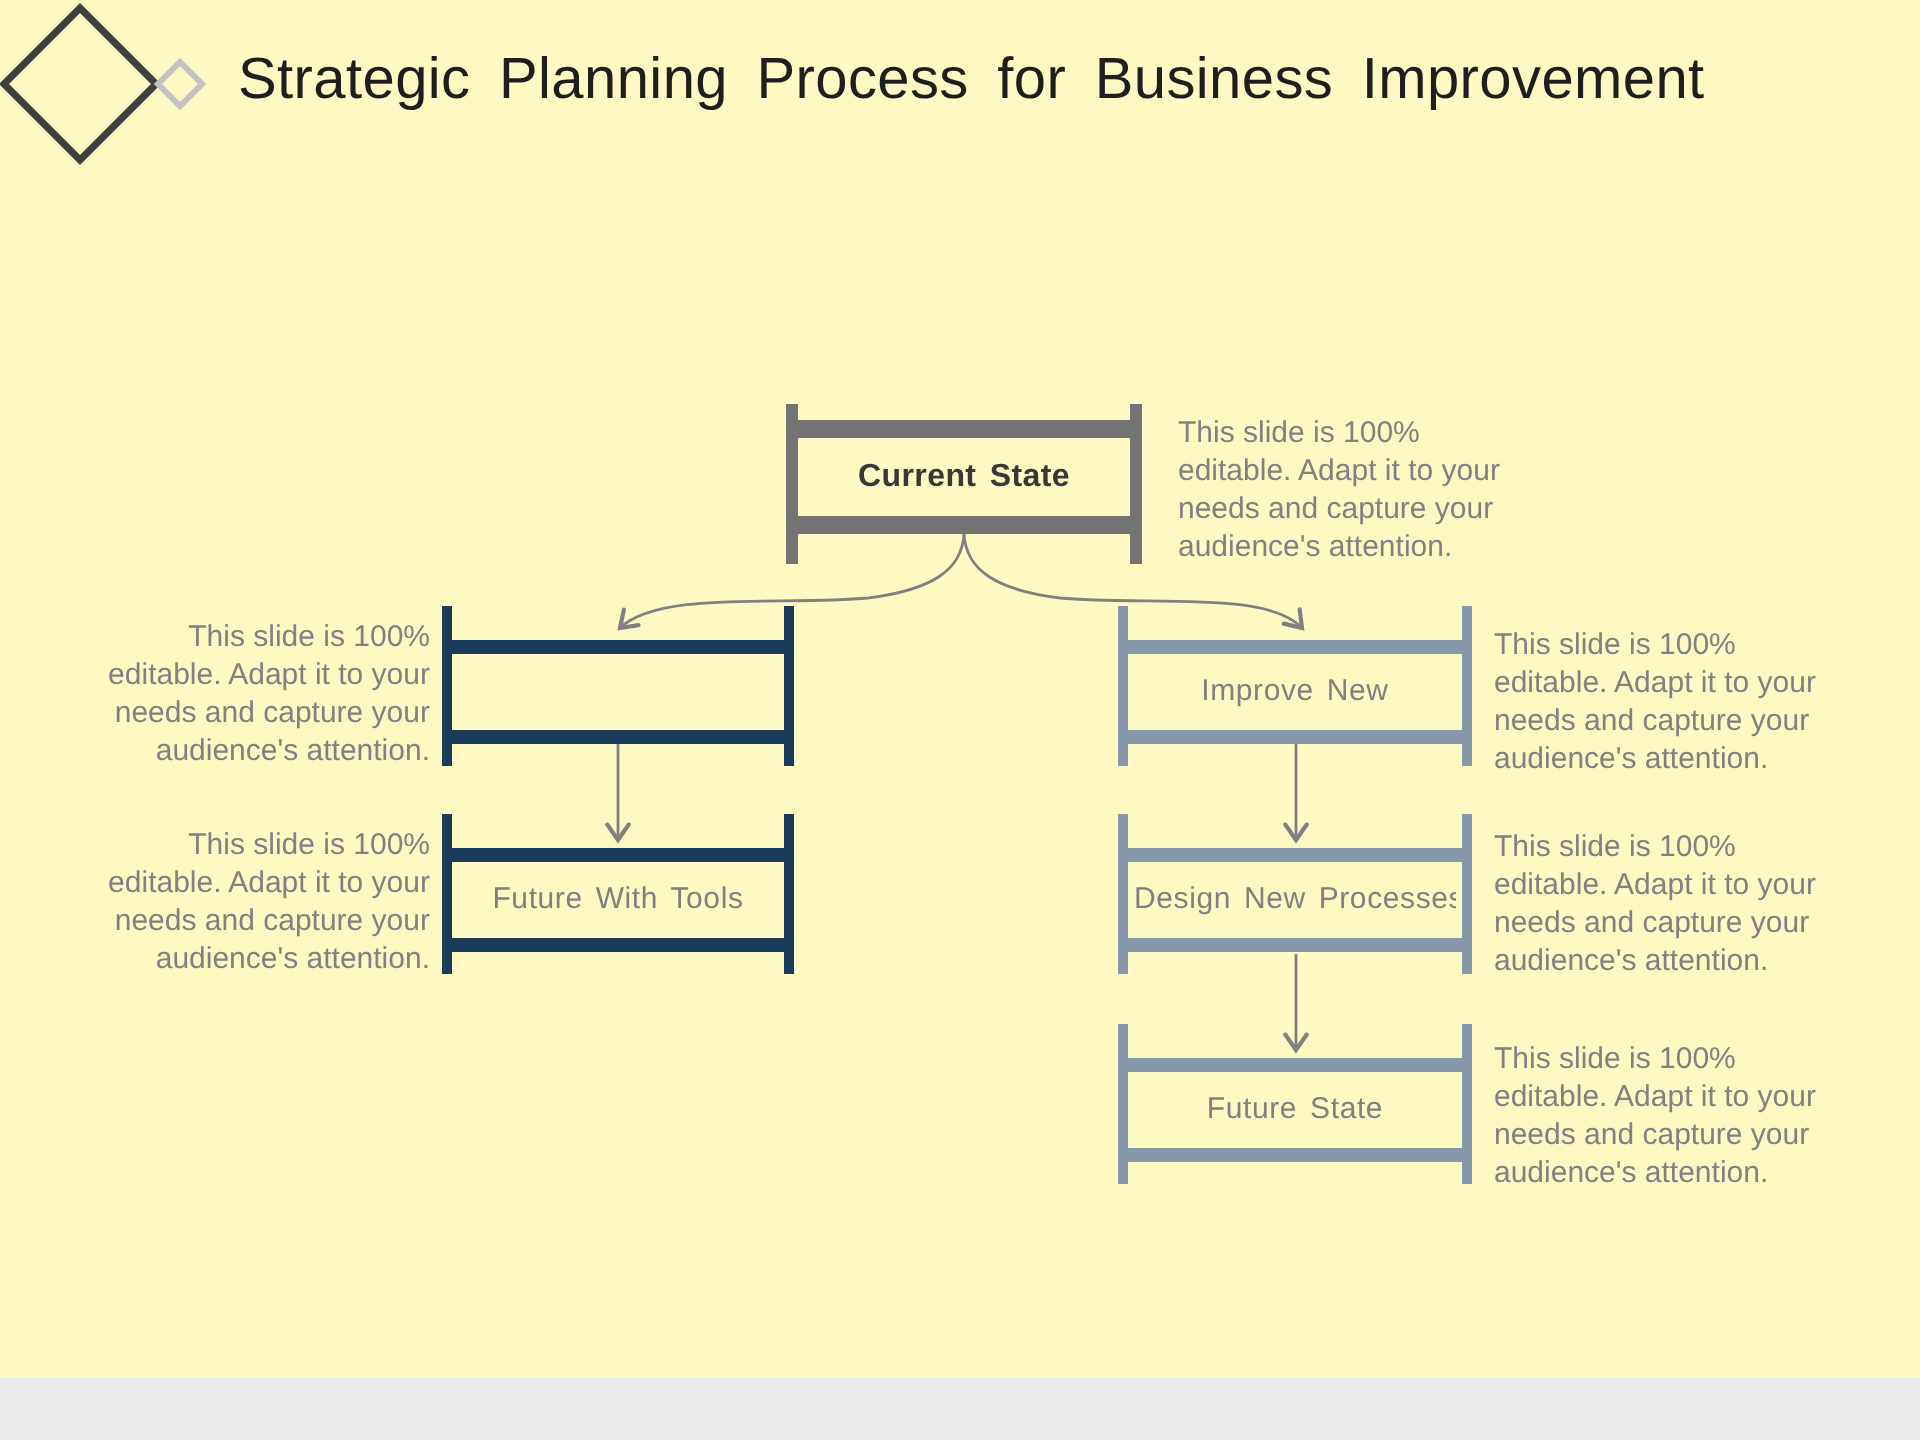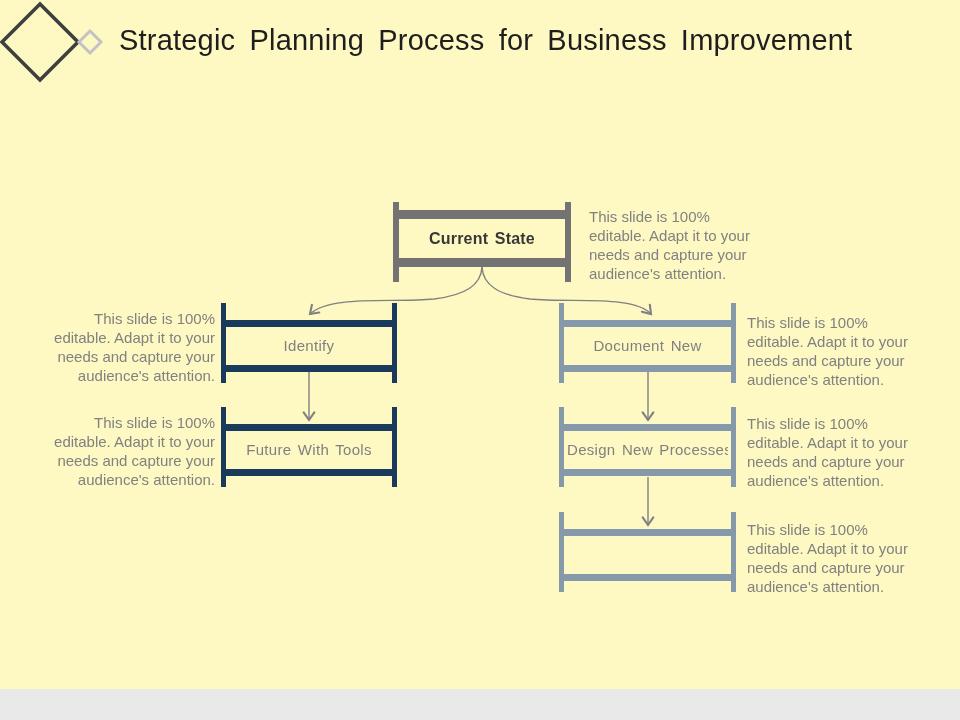--- a/index.html
+++ b/index.html
@@ -96,52 +96,52 @@
     <span class="bar bar-top"></span>
     <span class="bar bar-bottom"></span>
     <span class="box-label">Current State</span>
   </div>
 
   <div class="bracket-box navy" style="left:221px;top:303px;width:176px;">
     <span class="cap cap-l"></span>
     <span class="cap cap-r"></span>
     <span class="bar bar-top"></span>
     <span class="bar bar-bottom"></span>
-    <span class="box-label">Identify</span>
   </div>
 
   <div class="bracket-box navy" style="left:221px;top:407px;width:176px;">
     <span class="cap cap-l"></span>
     <span class="cap cap-r"></span>
     <span class="bar bar-top"></span>
     <span class="bar bar-bottom"></span>
     <span class="box-label">Future With Tools</span>
   </div>
 
   <div class="bracket-box steel" style="left:559px;top:303px;width:177px;">
     <span class="cap cap-l"></span>
     <span class="cap cap-r"></span>
     <span class="bar bar-top"></span>
     <span class="bar bar-bottom"></span>
-    <span class="box-label">Document New</span>
+    <span class="box-label">Improve New</span>
   </div>
 
   <div class="bracket-box steel" style="left:559px;top:407px;width:177px;">
     <span class="cap cap-l"></span>
     <span class="cap cap-r"></span>
     <span class="bar bar-top"></span>
     <span class="bar bar-bottom"></span>
     <span class="box-label">Design New Processes</span>
   </div>
 
   <div class="bracket-box steel" style="left:559px;top:512px;width:177px;">
     <span class="cap cap-l"></span>
     <span class="cap cap-r"></span>
     <span class="bar bar-top"></span>
     <span class="bar bar-bottom"></span>
+    <span class="box-label">Future State</span>
   </div>
 
   <div class="note" style="left:589px;top:207px;">
     <span>This slide is 100%</span>
     <span>editable. Adapt it to your</span>
     <span>needs and capture your</span>
     <span>audience's attention.</span>
   </div>
 
   <div class="note align-right" style="left:51px;top:309px;">

